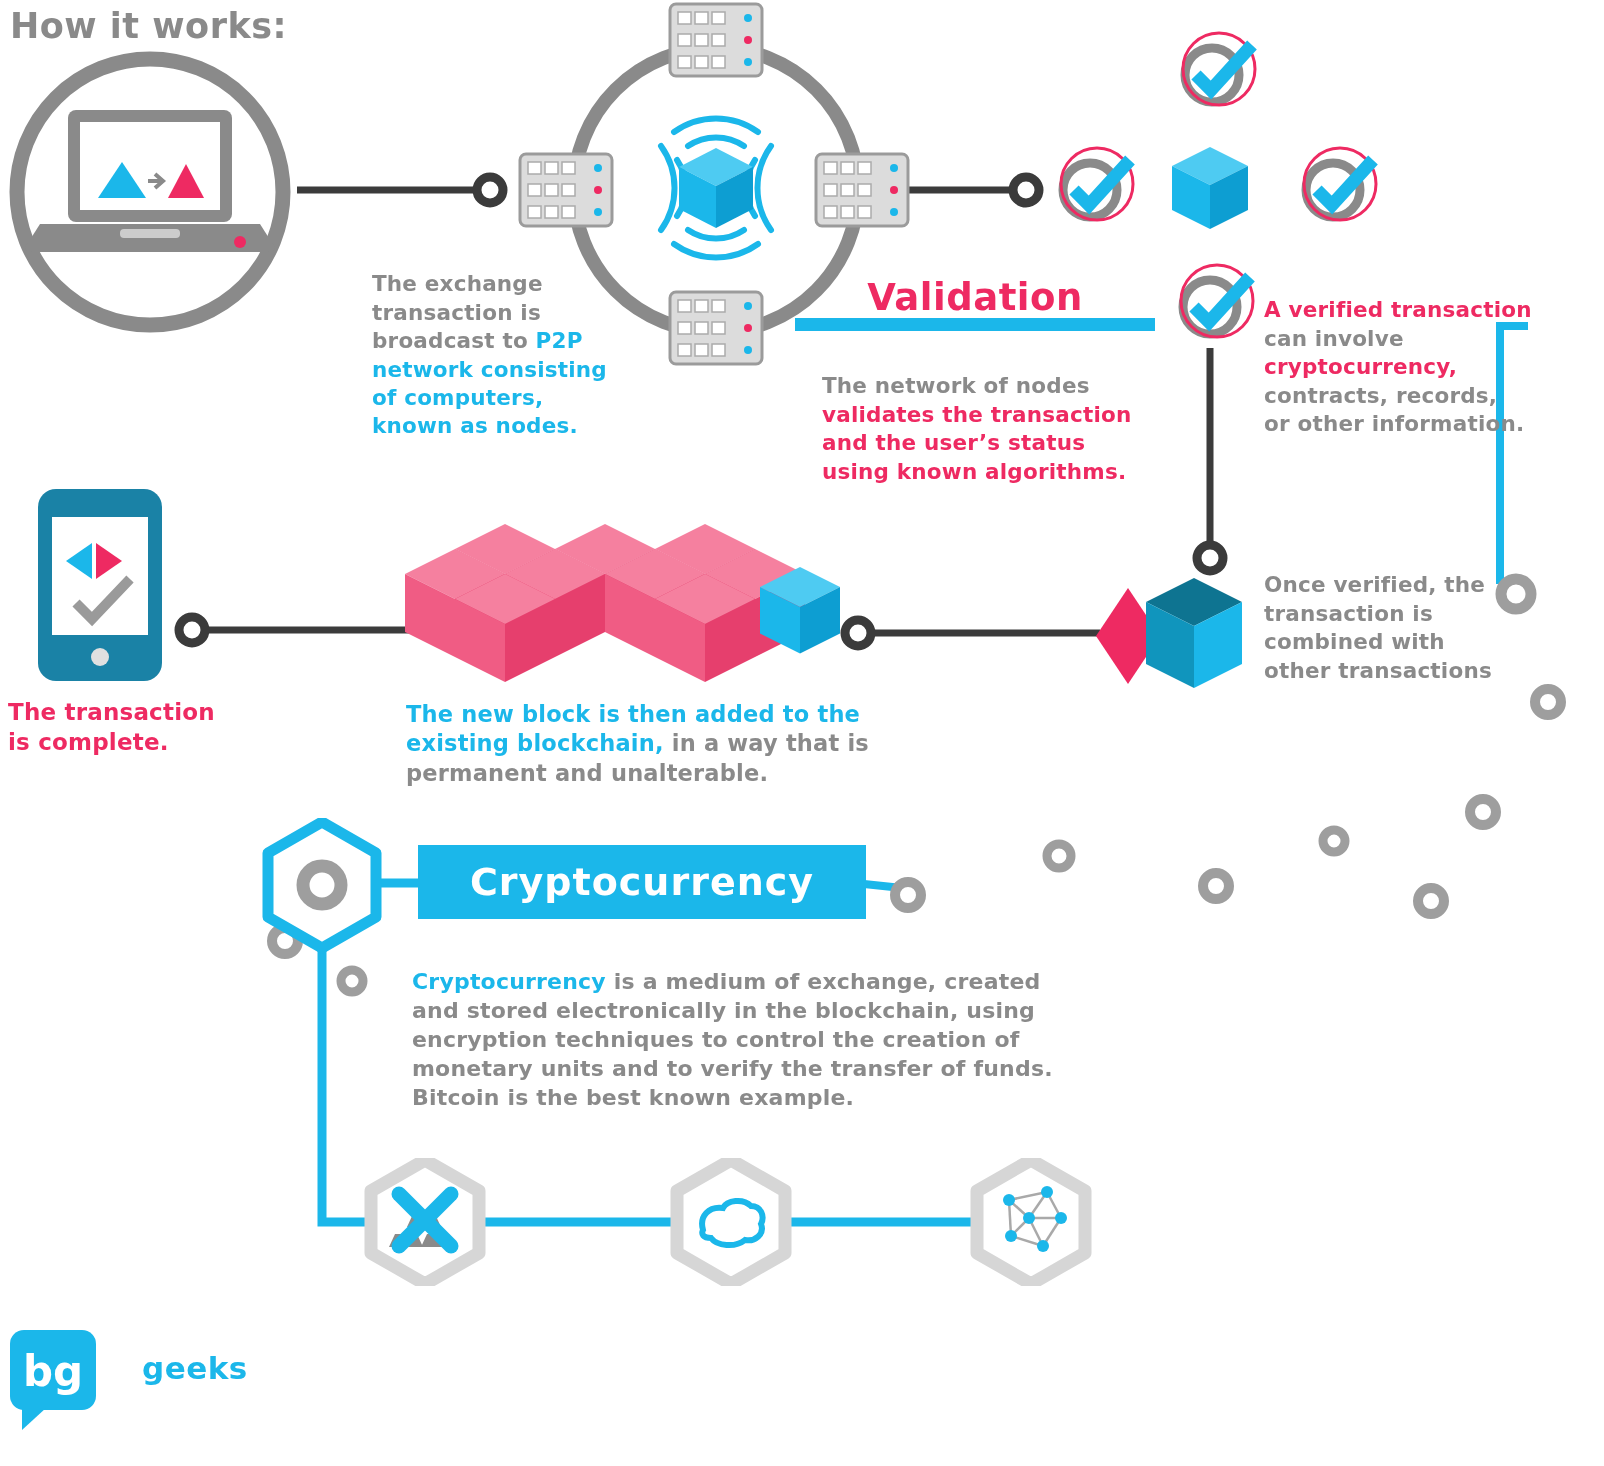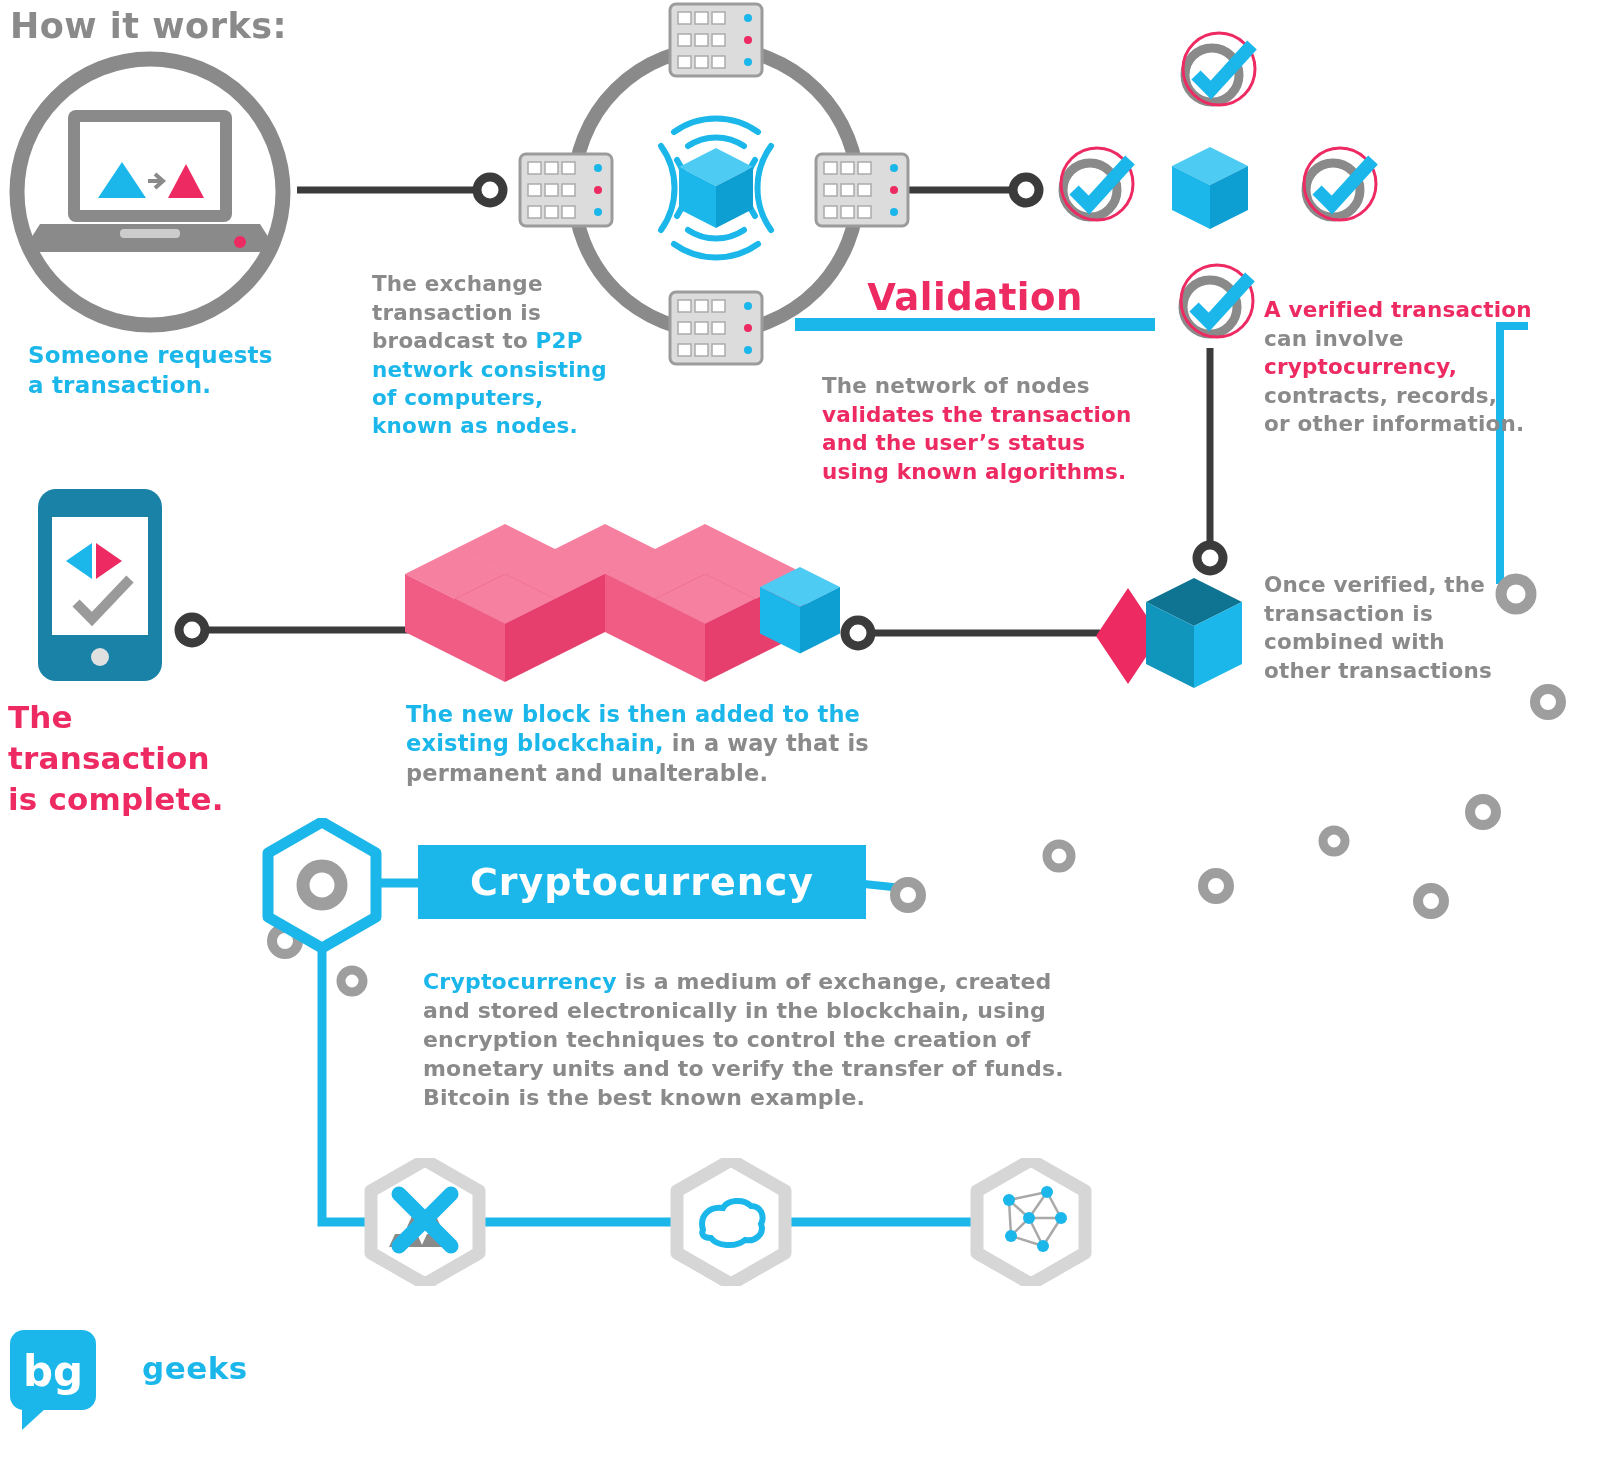--- a/index.html
+++ b/index.html
@@ -71,22 +71,20 @@
     <rect x="66" y="68" width="164" height="112" rx="8" fill="var(--gray)"></rect>
     <rect x="78" y="80" width="140" height="88" fill="#fff"></rect>
     <polygon points="96,156 120,120 144,156" fill="var(--cyan)"></polygon>
     <path d="M146 139 H160 M153 132 L161 139 L153 146" stroke="var(--gray)" stroke-width="4" fill="none"></path>
     <polygon points="166,156 184,122 202,156" fill="var(--pink)"></polygon>
     <path d="M38 182 H258 L272 204 Q274 210 266 210 H30 Q22 210 24 204 Z" fill="var(--gray)"></path>
     <rect x="118" y="187" width="60" height="9" rx="4" fill="#cccccc"></rect>
     <circle cx="238" cy="200" r="6" fill="var(--pink)"></circle>
   </svg>
 
-  <div class="abs txt c-cyan" style="left:28px;top:340px;width:280px;font-size:23px">Someone requests
-a transaction.</div>
 
   <svg class="abs" style="left:515px;top:0" width="400" height="378" viewBox="0 0 400 378">
     <defs>
       <g id="server">
         <rect x="0" y="0" width="92" height="72" rx="6" fill="#dcdcdc" stroke="#9b9b9b" stroke-width="3"></rect>
         <g fill="#ffffff" stroke="#ababab" stroke-width="1.5">
           <rect x="8" y="8" width="13" height="12"></rect>
             <rect x="25" y="8" width="13" height="12"></rect>
             <rect x="42" y="8" width="13" height="12"></rect>
           <rect x="8" y="30" width="13" height="12"></rect>
@@ -215,33 +213,33 @@
 
   <svg class="abs" style="left:32px;top:487px" width="142" height="200" viewBox="0 0 142 200">
     <rect x="6" y="2" width="124" height="192" rx="18" fill="var(--teal)"></rect>
     <rect x="20" y="30" width="96" height="118" fill="#ffffff"></rect>
     <polygon points="60,56 60,92 34,74" fill="var(--cyan)"></polygon>
     <polygon points="64,56 64,92 90,74" fill="var(--pink)"></polygon>
     <path d="M44 116 L60 132 L98 92" stroke="#9a9a9a" stroke-width="10" fill="none"></path>
     <circle cx="68" cy="170" r="9" fill="#e0e0e0"></circle>
   </svg>
 
-  <div class="abs txt c-pink" style="left:8px;top:697px;width:260px;font-size:31px">The transaction
+  <div class="abs txt c-pink" style="left:8px;top:697px;width:260px;font-size:23px">The transaction
 is complete.</div>
 
   <svg class="abs" style="left:256px;top:818px" width="132" height="138" viewBox="0 0 132 138">
     <polygon points="66,4 120,35 120,99 66,130 12,99 12,35" fill="#ffffff" stroke="var(--cyan)" stroke-width="11" stroke-linejoin="round"></polygon>
     <circle cx="66" cy="67" r="19" fill="#ffffff" stroke="var(--grayDot)" stroke-width="13"></circle>
   </svg>
 
   <div class="abs banner" style="left:418px;top:845px;width:448px;height:74px">
     <span>Cryptocurrency</span>
   </div>
 
-  <div class="abs txt" style="left:423px;top:938px;width:680px;font-size:22px">
+  <div class="abs txt" style="left:412px;top:938px;width:680px;font-size:22px">
     <span class="c-cyan">Cryptocurrency</span><span class="c-gray"> is a medium of exchange, created
 and stored electronically in the blockchain, using
 encryption techniques to control the creation of
 monetary units and to verify the transfer of funds.
 Bitcoin is the best known example.</span>
   </div>
 
   <svg class="abs" style="left:363px;top:1158px" width="124" height="128" viewBox="0 0 124 128">
     <polygon points="62,2 116,33 116,95 62,126 8,95 8,33" fill="#ffffff" stroke="var(--grayLight)" stroke-width="13" stroke-linejoin="round"></polygon>
     <g fill="var(--gray)">

